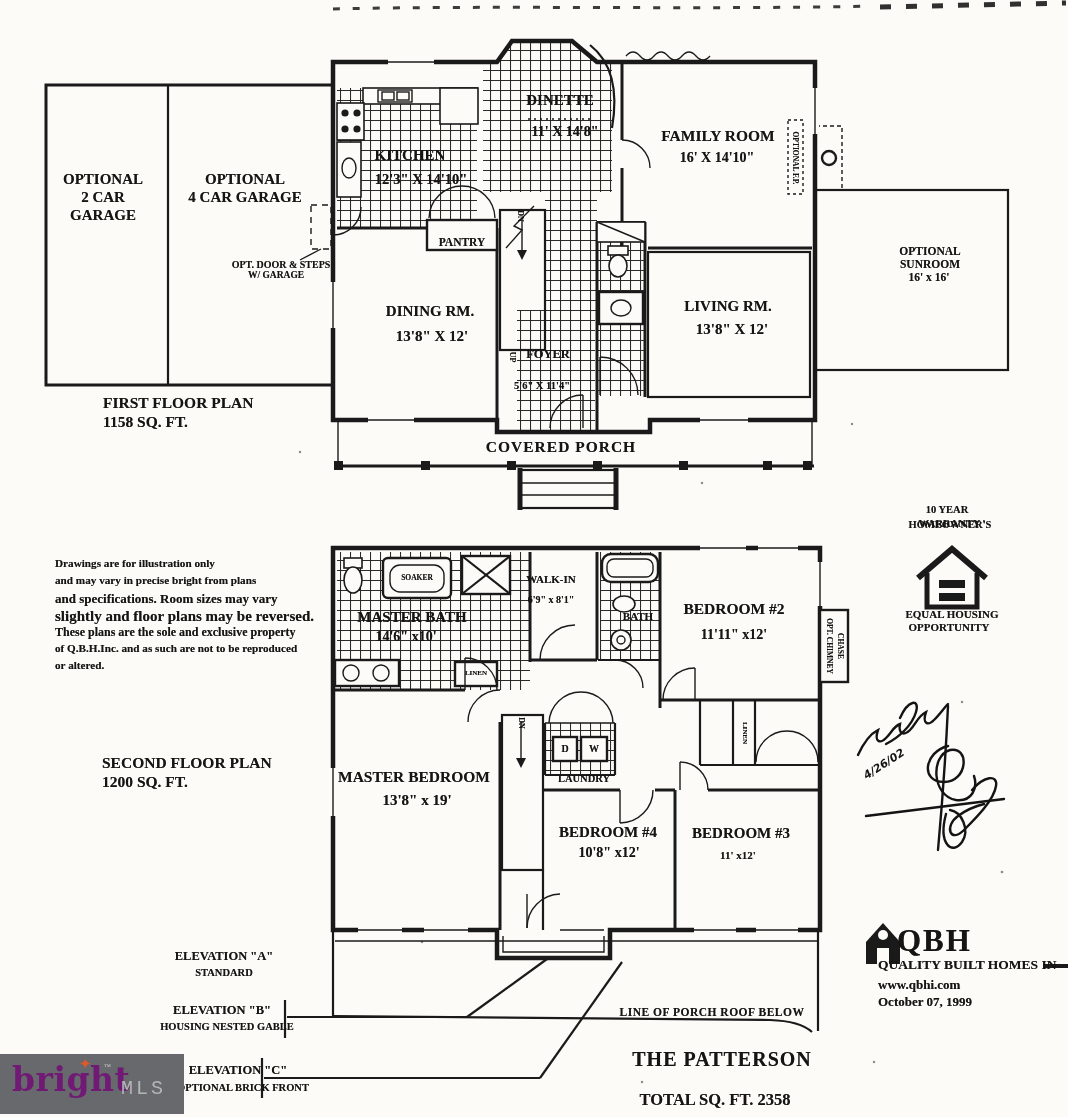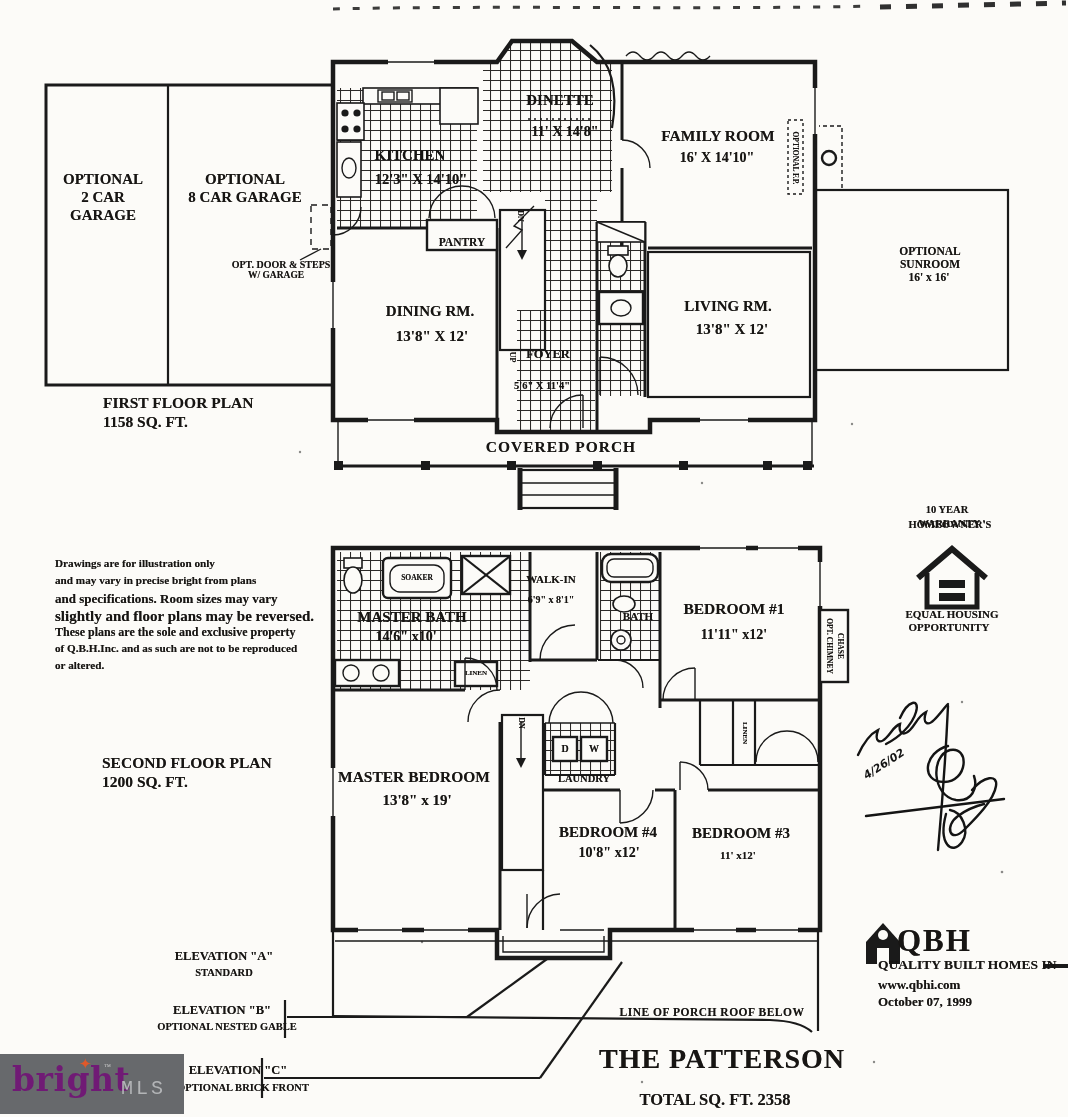--- a/index.html
+++ b/index.html
@@ -315,39 +315,39 @@
 <div class="t" style="left:432px;top:336px;font-size:15px">13'8" X 12'</div>
 <div class="t" style="left:728px;top:306px;font-size:15px">LIVING RM.</div>
 <div class="t" style="left:732px;top:329px;font-size:15px">13'8" X 12'</div>
 <div class="t" style="left:548px;top:354px;font-size:12.5px">FOYER</div>
 <div class="t" style="left:542px;top:386px;font-size:10.5px">5'6" X 11'4"</div>
 <div class="t" style="left:561px;top:447px;font-size:15.5px;letter-spacing:1px">COVERED PORCH</div>
 <div class="t" style="left:103px;top:179px;font-size:15px">OPTIONAL</div>
 <div class="t" style="left:103px;top:197px;font-size:15px">2 CAR</div>
 <div class="t" style="left:103px;top:215px;font-size:15px">GARAGE</div>
 <div class="t" style="left:245px;top:179px;font-size:15px">OPTIONAL</div>
-<div class="t" style="left:245px;top:197px;font-size:15px">8 CAR GARAGE</div>
+<div class="t" style="left:245px;top:197px;font-size:15px">4 CAR GARAGE</div>
 <div class="t" style="left:281px;top:265px;font-size:10px">OPT. DOOR &amp; STEPS</div>
 <div class="t" style="left:276px;top:276px;font-size:9.5px">W/ GARAGE</div>
 <div class="tl" style="left:103px;top:395px;font-size:15.5px">FIRST FLOOR PLAN</div>
 <div class="tl" style="left:103px;top:414px;font-size:15.5px">1158 SQ. FT.</div>
 <div class="t" style="left:930px;top:252px;font-size:11.5px">OPTIONAL</div>
 <div class="t" style="left:930px;top:265px;font-size:11.5px">SUNROOM</div>
 <div class="t" style="left:929px;top:278px;font-size:11.5px">16' x 16'</div>
 <div class="tv" style="left:795px;top:158px;font-size:7.5px">OPTIONAL F.P.</div>
 <div class="tv" style="left:520px;top:216px;font-size:8px">DN</div>
 <div class="tv" style="left:512px;top:357px;font-size:8px">UP</div>
 
 <div class="t" style="left:412px;top:617px;font-size:15px">MASTER BATH</div>
 <div class="t" style="left:406px;top:637px;font-size:14px">14'6" x10'</div>
 <div class="t" style="left:417px;top:578px;font-size:7.5px">SOAKER</div>
 <div class="t" style="left:551px;top:579px;font-size:11px">WALK-IN</div>
 <div class="t" style="left:551px;top:600px;font-size:10px">6'9" x 8'1"</div>
 <div class="t" style="left:638px;top:616px;font-size:11px">BATH</div>
-<div class="t" style="left:734px;top:609px;font-size:15.5px">BEDROOM #1</div>
+<div class="t" style="left:734px;top:609px;font-size:15.5px">BEDROOM #2</div>
 <div class="t" style="left:734px;top:635px;font-size:14px">11'11" x12'</div>
 <div class="tv" style="left:829px;top:646px;font-size:7.5px">OPT. CHIMNEY</div>
 <div class="tv" style="left:840px;top:646px;font-size:7.5px">CHASE</div>
 <div class="t" style="left:414px;top:777px;font-size:15.5px">MASTER BEDROOM</div>
 <div class="t" style="left:417px;top:800px;font-size:15px">13'8" x 19'</div>
 <div class="t" style="left:584px;top:779px;font-size:10.5px">LAUNDRY</div>
 <div class="t" style="left:565px;top:749px;font-size:10px">D</div>
 <div class="t" style="left:594px;top:749px;font-size:10px">W</div>
 <div class="t" style="left:608px;top:832px;font-size:15px">BEDROOM #4</div>
 <div class="t" style="left:609px;top:853px;font-size:14px">10'8" x12'</div>
@@ -364,36 +364,36 @@
 <div class="tl" style="left:55px;top:575px;font-size:11.2px">and may vary in precise bright from plans</div>
 <div class="tl" style="left:55px;top:592px;font-size:13px">and specifications. Room sizes may vary</div>
 <div class="tl" style="left:55px;top:609px;font-size:15px">slightly and floor plans may be reversed.</div>
 <div class="tl" style="left:55px;top:626px;font-size:12px">These plans are the sole and exclusive property</div>
 <div class="tl" style="left:55px;top:643px;font-size:11.2px">of Q.B.H.Inc. and as such are not to be reproduced</div>
 <div class="tl" style="left:55px;top:660px;font-size:11.2px">or altered.</div>
 
 <div class="t" style="left:224px;top:956px;font-size:12.5px">ELEVATION "A"</div>
 <div class="t" style="left:224px;top:973px;font-size:10.5px">STANDARD</div>
 <div class="t" style="left:222px;top:1010px;font-size:12.5px">ELEVATION "B"</div>
-<div class="t" style="left:227px;top:1027px;font-size:10.5px">OPTIONAL NESTED GABLE</div>
+<div class="t" style="left:227px;top:1027px;font-size:10.5px">HOUSING NESTED GABLE</div>
 <div class="t" style="left:238px;top:1070px;font-size:12.5px">ELEVATION "C"</div>
 <div class="t" style="left:243px;top:1088px;font-size:10.5px">OPTIONAL BRICK FRONT</div>
 
 <div class="t" style="left:947px;top:510px;font-size:10.5px">10 YEAR</div>
 <div class="t" style="left:950px;top:525px;font-size:10.5px">HOMEOWNER'S</div>
 <div class="t" style="left:952px;top:524px;font-size:10.5px">WARRANTY '</div>
 <div class="t" style="left:952px;top:614px;font-size:11px">EQUAL HOUSING</div>
 <div class="t" style="left:949px;top:627px;font-size:11px">OPPORTUNITY</div>
 
 <div class="tl" style="left:897px;top:925px;font-size:31px;letter-spacing:2px">QBH</div>
 <div class="tl" style="left:878px;top:958px;font-size:13.5px">QUALITY BUILT HOMES IN</div>
 <div class="tl" style="left:878px;top:978px;font-size:13px">www.qbhi.com</div>
 <div class="tl" style="left:878px;top:995px;font-size:13px">October 07, 1999</div>
 
-<div class="t" style="left:722px;top:1059px;font-size:28px;letter-spacing:1px">THE PATTERSON</div>
+<div class="t" style="left:722px;top:1059px;font-size:20px;letter-spacing:1px">THE PATTERSON</div>
 <div class="t" style="left:715px;top:1100px;font-size:16.5px">TOTAL SQ. FT. 2358</div>
 
 <div class="sig" style="left:884px;top:764px;font-size:11px;transform:translate(-50%,-50%) rotate(-33deg);color:#141414">4/26/02</div>
 
 <div id="watermark">
   <div style="position:absolute;inset:0;background:#67696c"></div>
   <span id="wm-brand" style="color:#701a75">bright</span>
   <span id="wm-star" style="color:#e0592a">✦</span>
   <span id="wm-tm" style="color:#cfcfcf">™</span>
   <span id="wm-mls" style="color:#b3b5b7">MLS</span>

